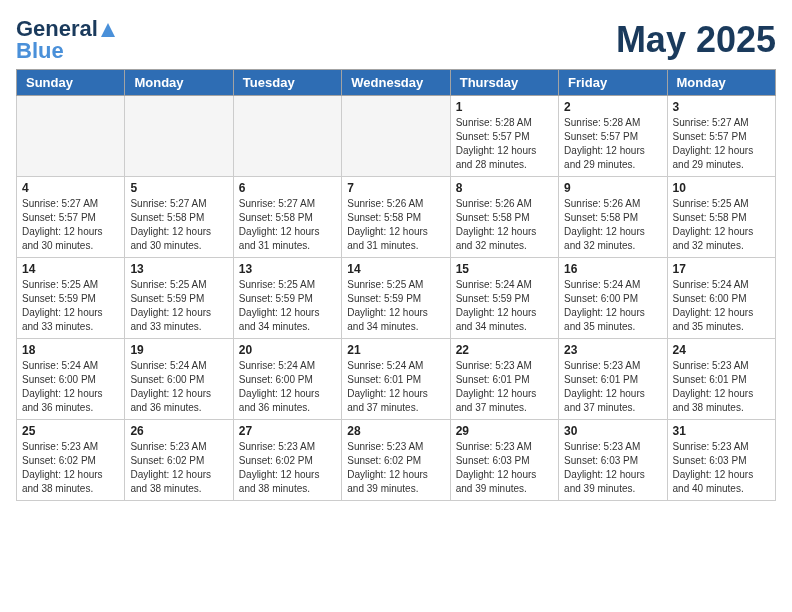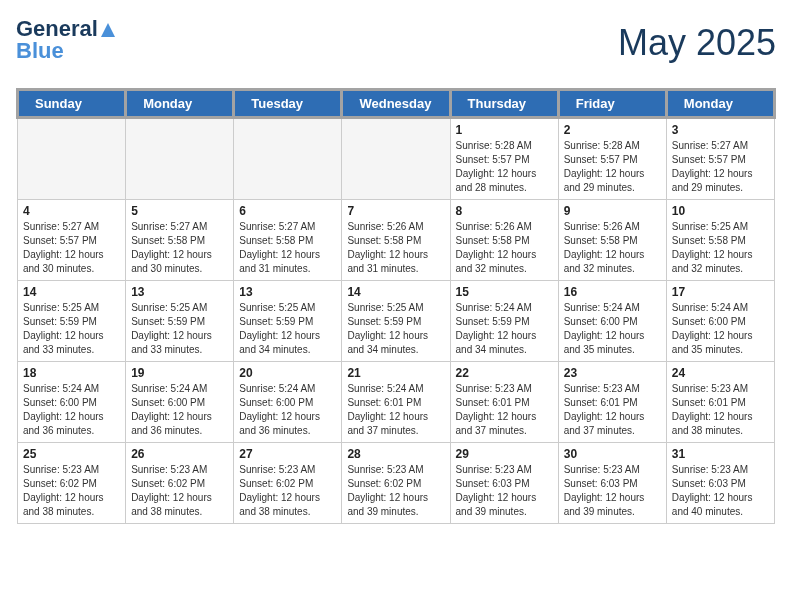--- a/index.html
+++ b/index.html
@@ -6,53 +6,53 @@
     body {
       font-family: Arial, sans-serif;
       background: #fff;
       width: 792px;
       min-height: 612px;
       padding: 16px;
     }
     .header {
       display: flex;
       justify-content: space-between;
-      align-items: flex-end;
-      margin-bottom: 24px;
+      align-items: center;
+      margin-bottom: 5px;
     }
     .logo {
       display: flex;
       flex-direction: column;
       align-items: flex-start;
     }
     .title-section {
       text-align: right;
     }
     .month-title {
       font-size: 36px;
-      font-weight: normal;
+      font-weight: bold;
       color: #1a3a5c;
     }
     .location-title {
       font-size: 15px;
       color: #333;
     }
     .calendar-table {
       width: 100%;
       border-collapse: collapse;
       table-layout: fixed;
     }
     .calendar-table th {
       background-color: #2e6db4;
       color: #fff;
       text-align: left;
-      padding: 5px 16px;
+      padding: 5px 9px;
       font-size: 13px;
       font-weight: bold;
-      border: 3px solid #a3a3a3;
+      border: 1px solid #a3a3a3;
     }
     .calendar-table td {
       border: 1px solid #ccc;
       vertical-align: top;
       padding: 4px 5px;
       height: 80px;
       background: #fff;
       font-size: 10.5px;
       color: #222;
     }

